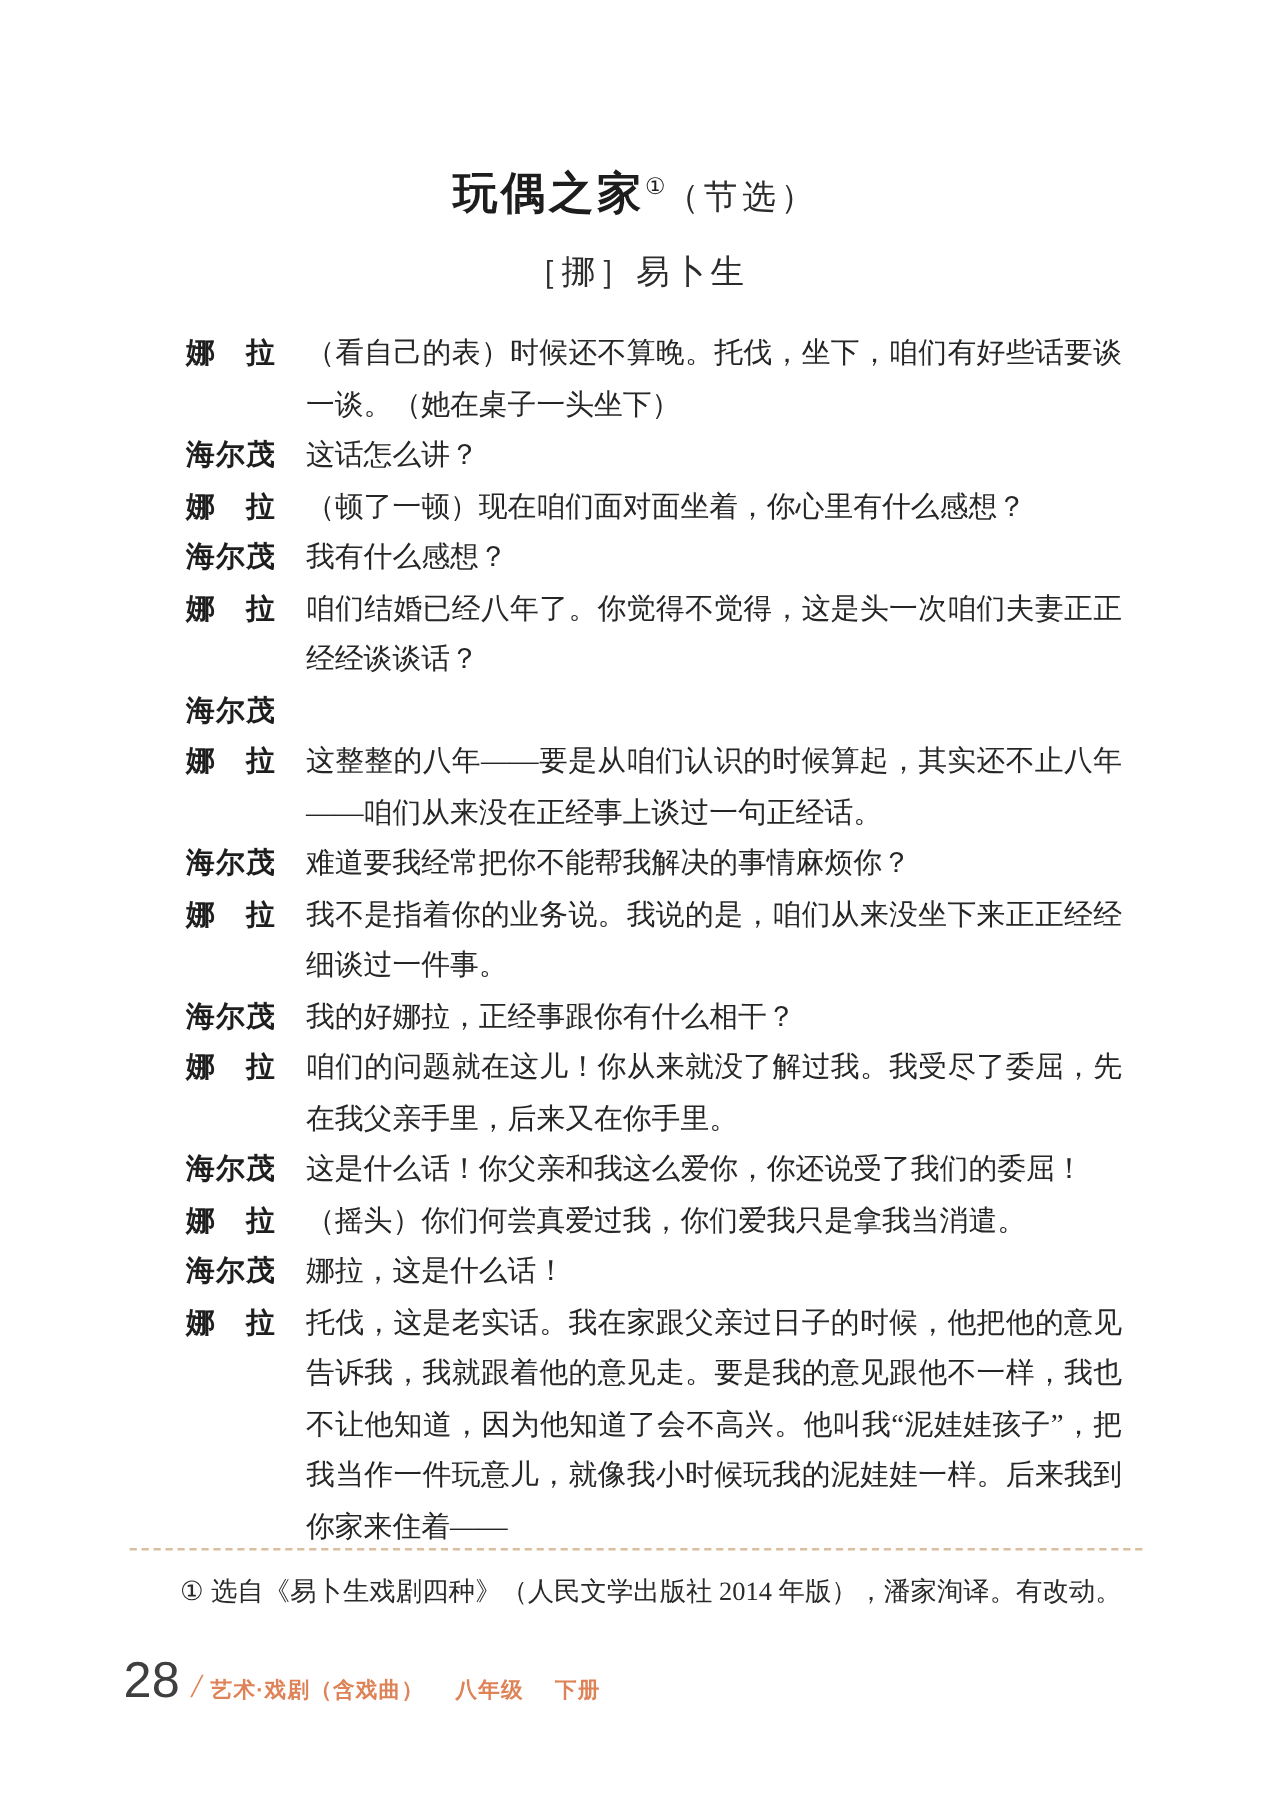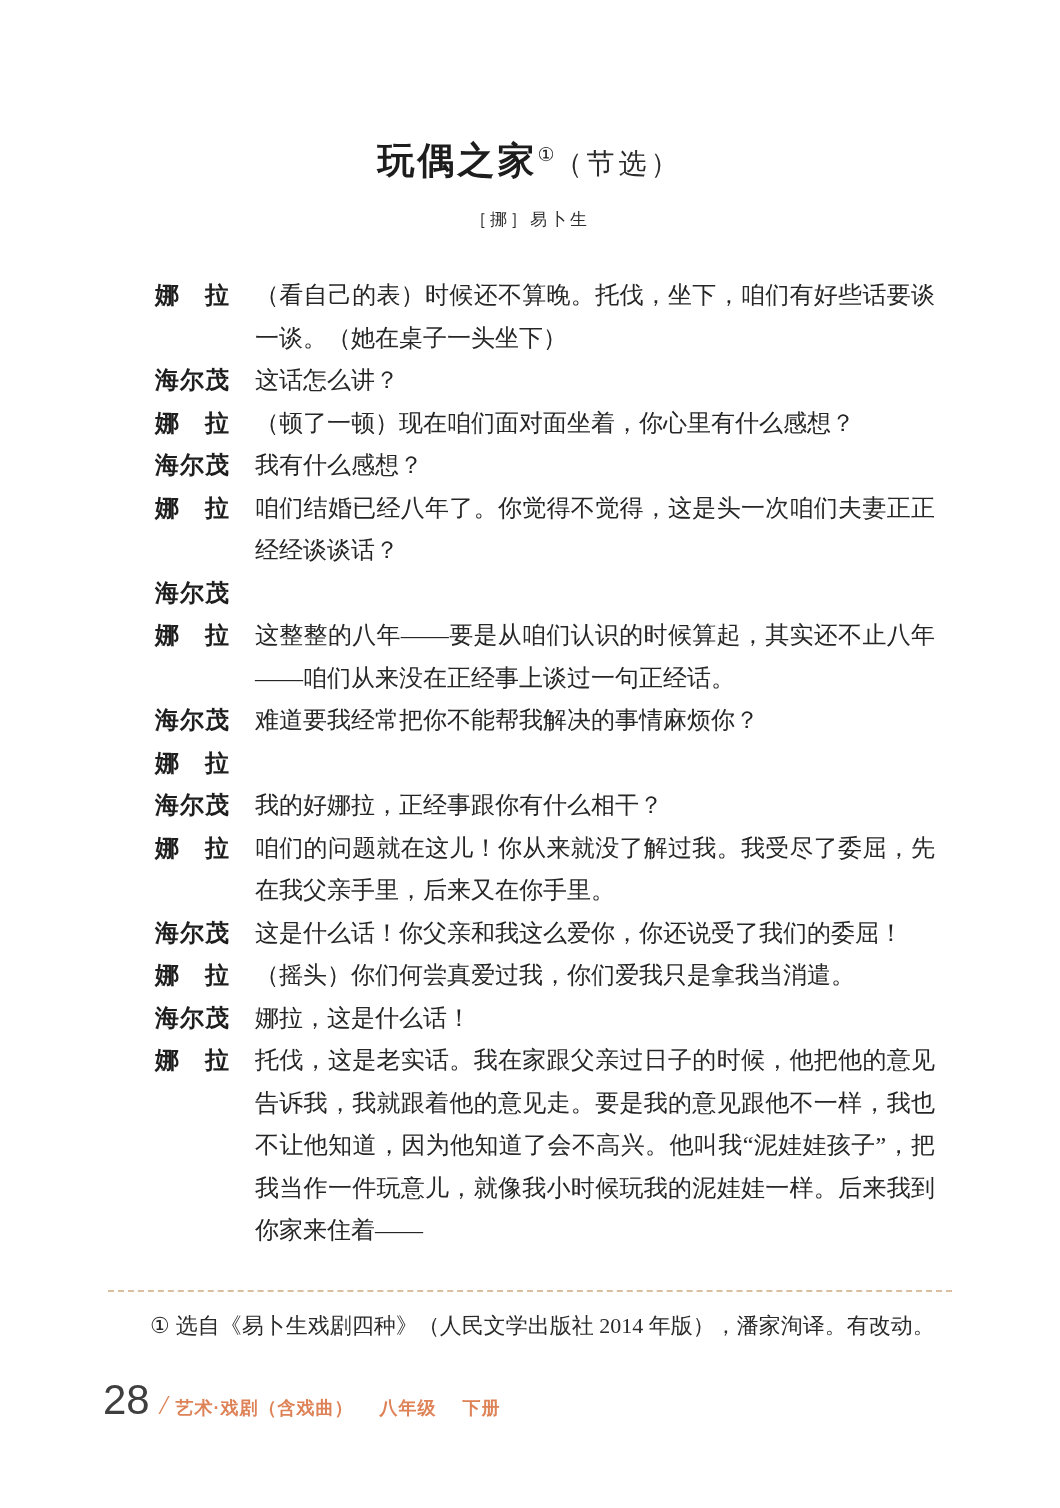--- a/index.html
+++ b/index.html
@@ -38,21 +38,21 @@
     letter-spacing: 4px;
     color: #2c2c2c;
   }
 
   .author {
     position: absolute;
     top: 208px;
     left: 0;
     width: 100%;
     text-align: center;
-    font-size: 17px;
+    font-size: 28px;
     letter-spacing: 3px;
     color: #2c2c2c;
   }
 
   .dialogue {
     position: absolute;
     top: 274px;
     left: 155px;
     width: 780px;
     font-size: 24px;
@@ -171,20 +171,21 @@
       <span class="speech">这整整的八年——要是从咱们认识的时候算起，其实还不止八年——咱们从来没在正经事上谈过一句正经话。</span>
     </div>
 
     <div class="dialogue-row">
       <span class="speaker">海尔茂</span>
       <span class="speech">难道要我经常把你不能帮我解决的事情麻烦你？</span>
     </div>
 
     <div class="dialogue-row">
       <span class="speaker">娜拉</span>
+      <span class="speech">我不是指着你的业务说。我说的是，咱们从来没坐下来正正经经细谈过一件事。</span>
     </div>
 
     <div class="dialogue-row">
       <span class="speaker">海尔茂</span>
       <span class="speech">我的好娜拉，正经事跟你有什么相干？</span>
     </div>
 
     <div class="dialogue-row">
       <span class="speaker">娜拉</span>
       <span class="speech">咱们的问题就在这儿！你从来就没了解过我。我受尽了委屈，先在我父亲手里，后来又在你手里。</span>

